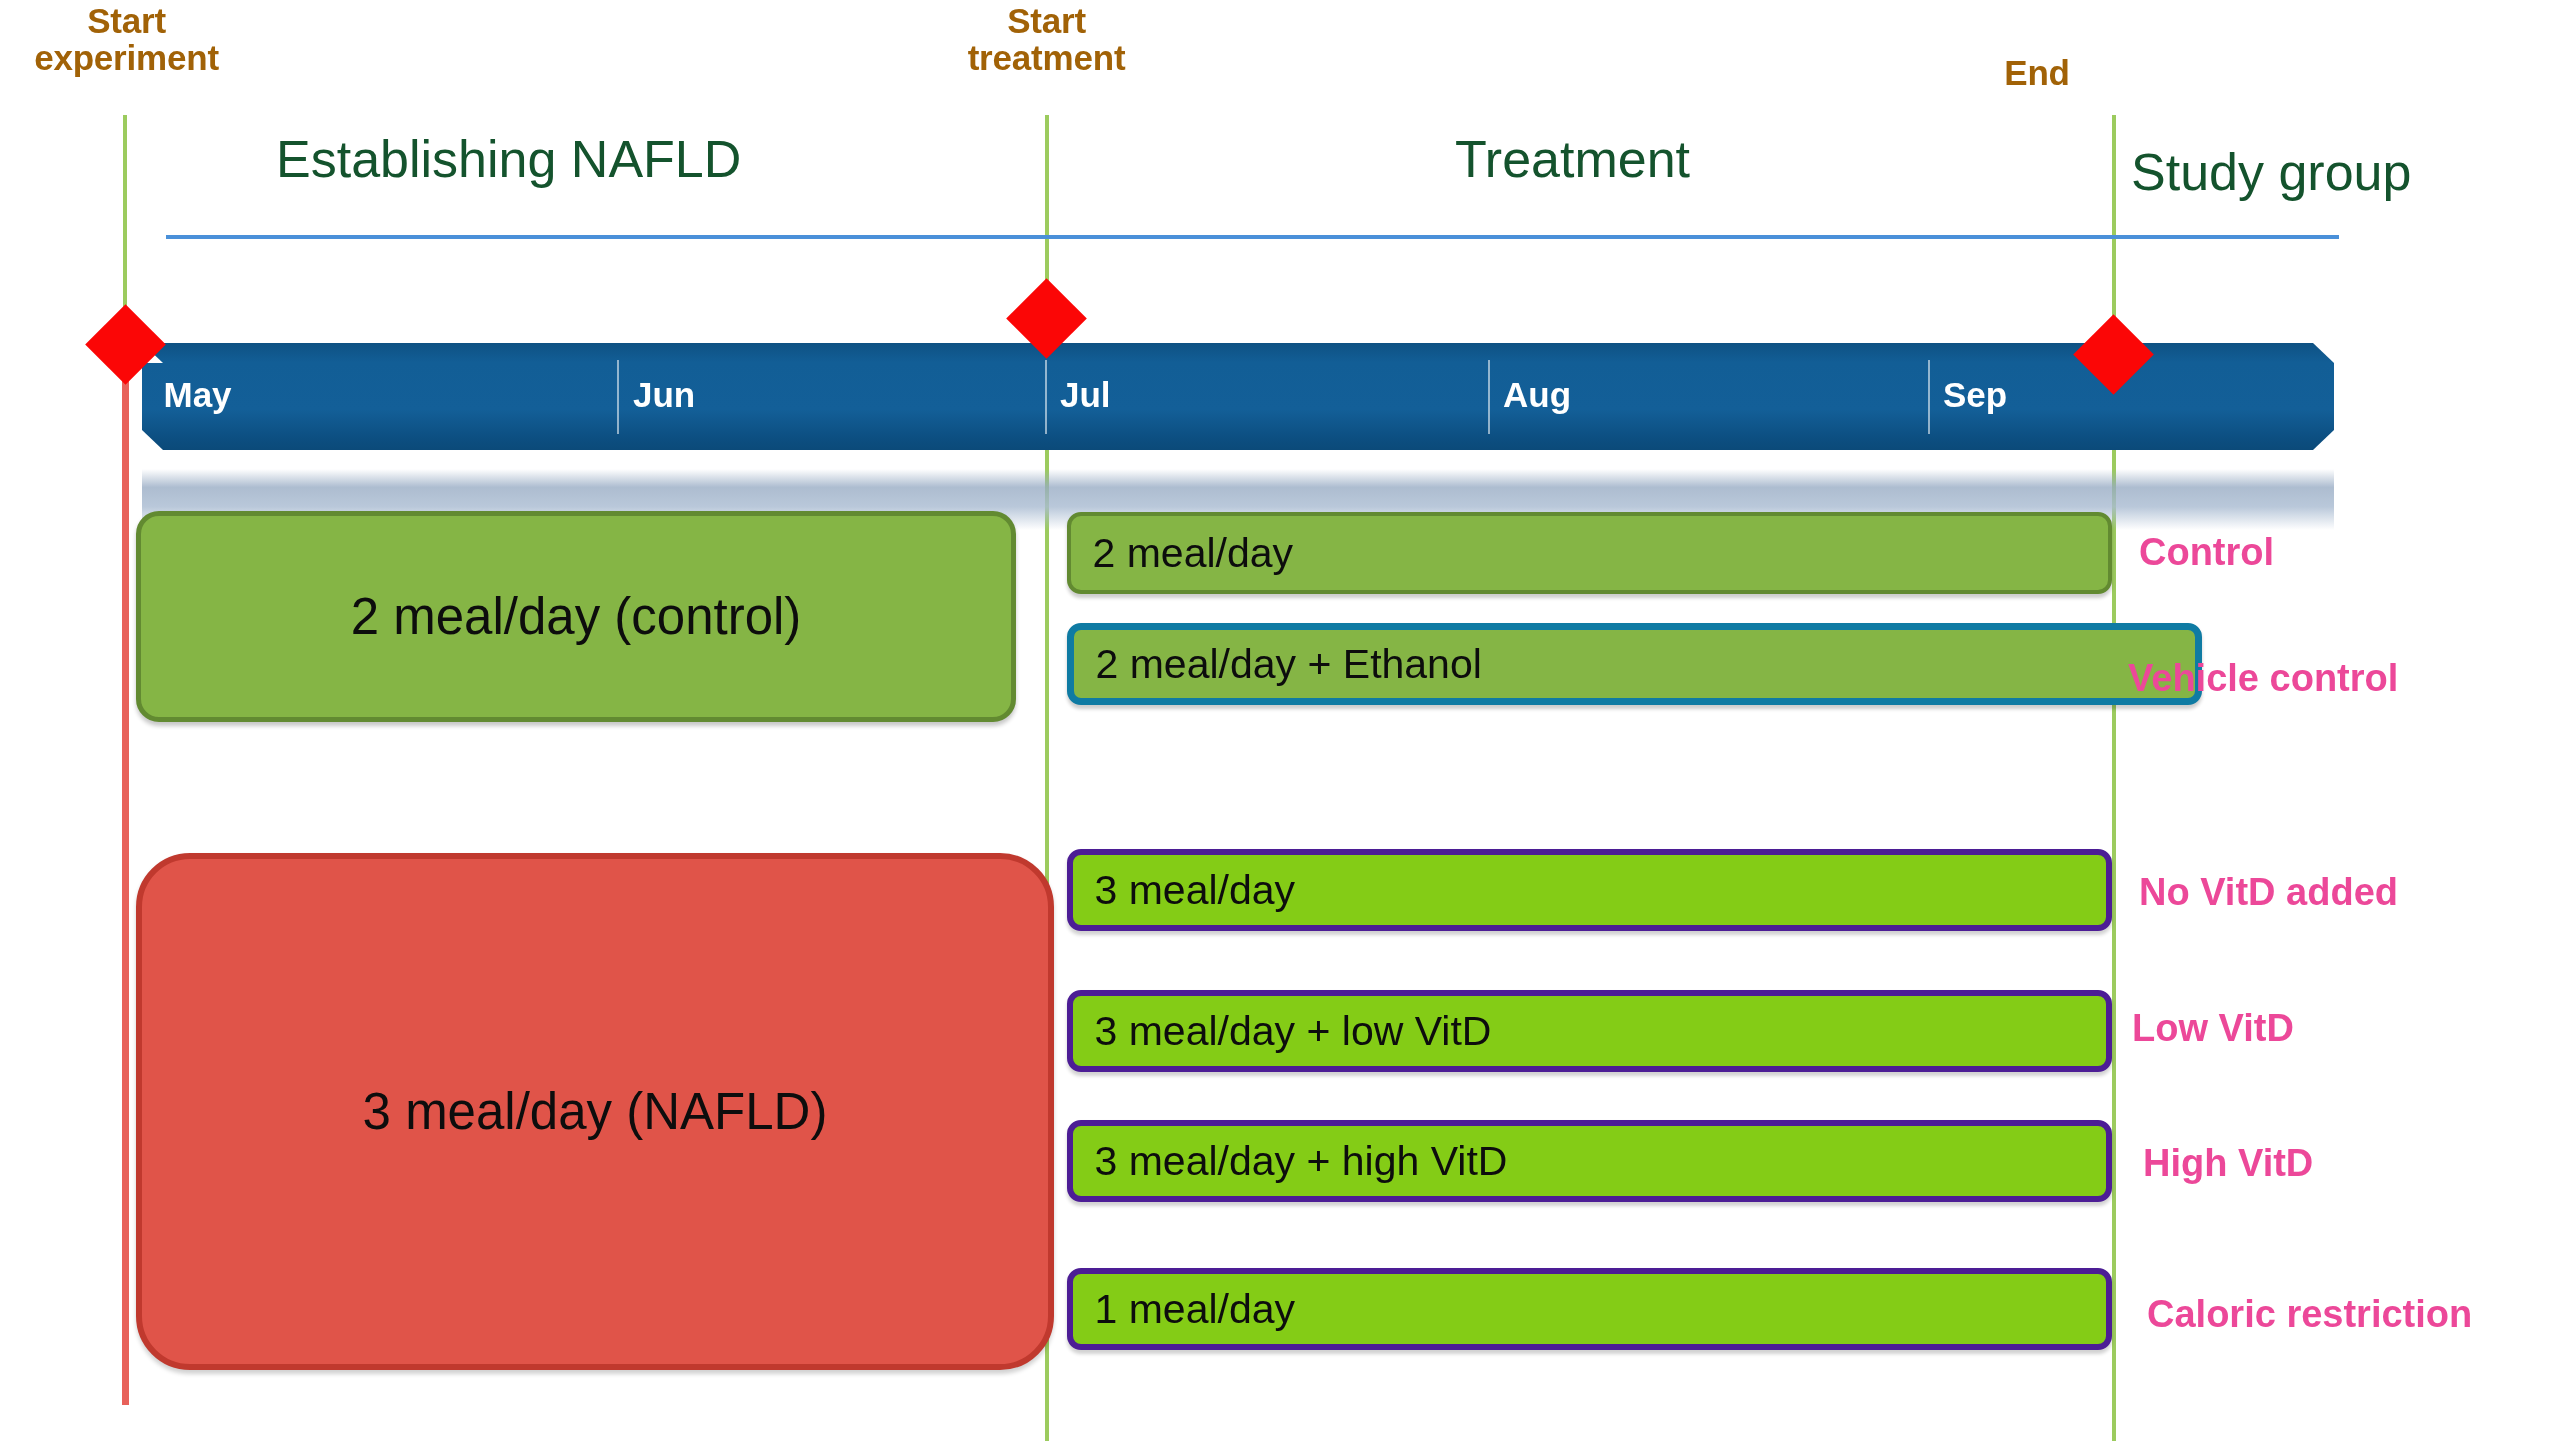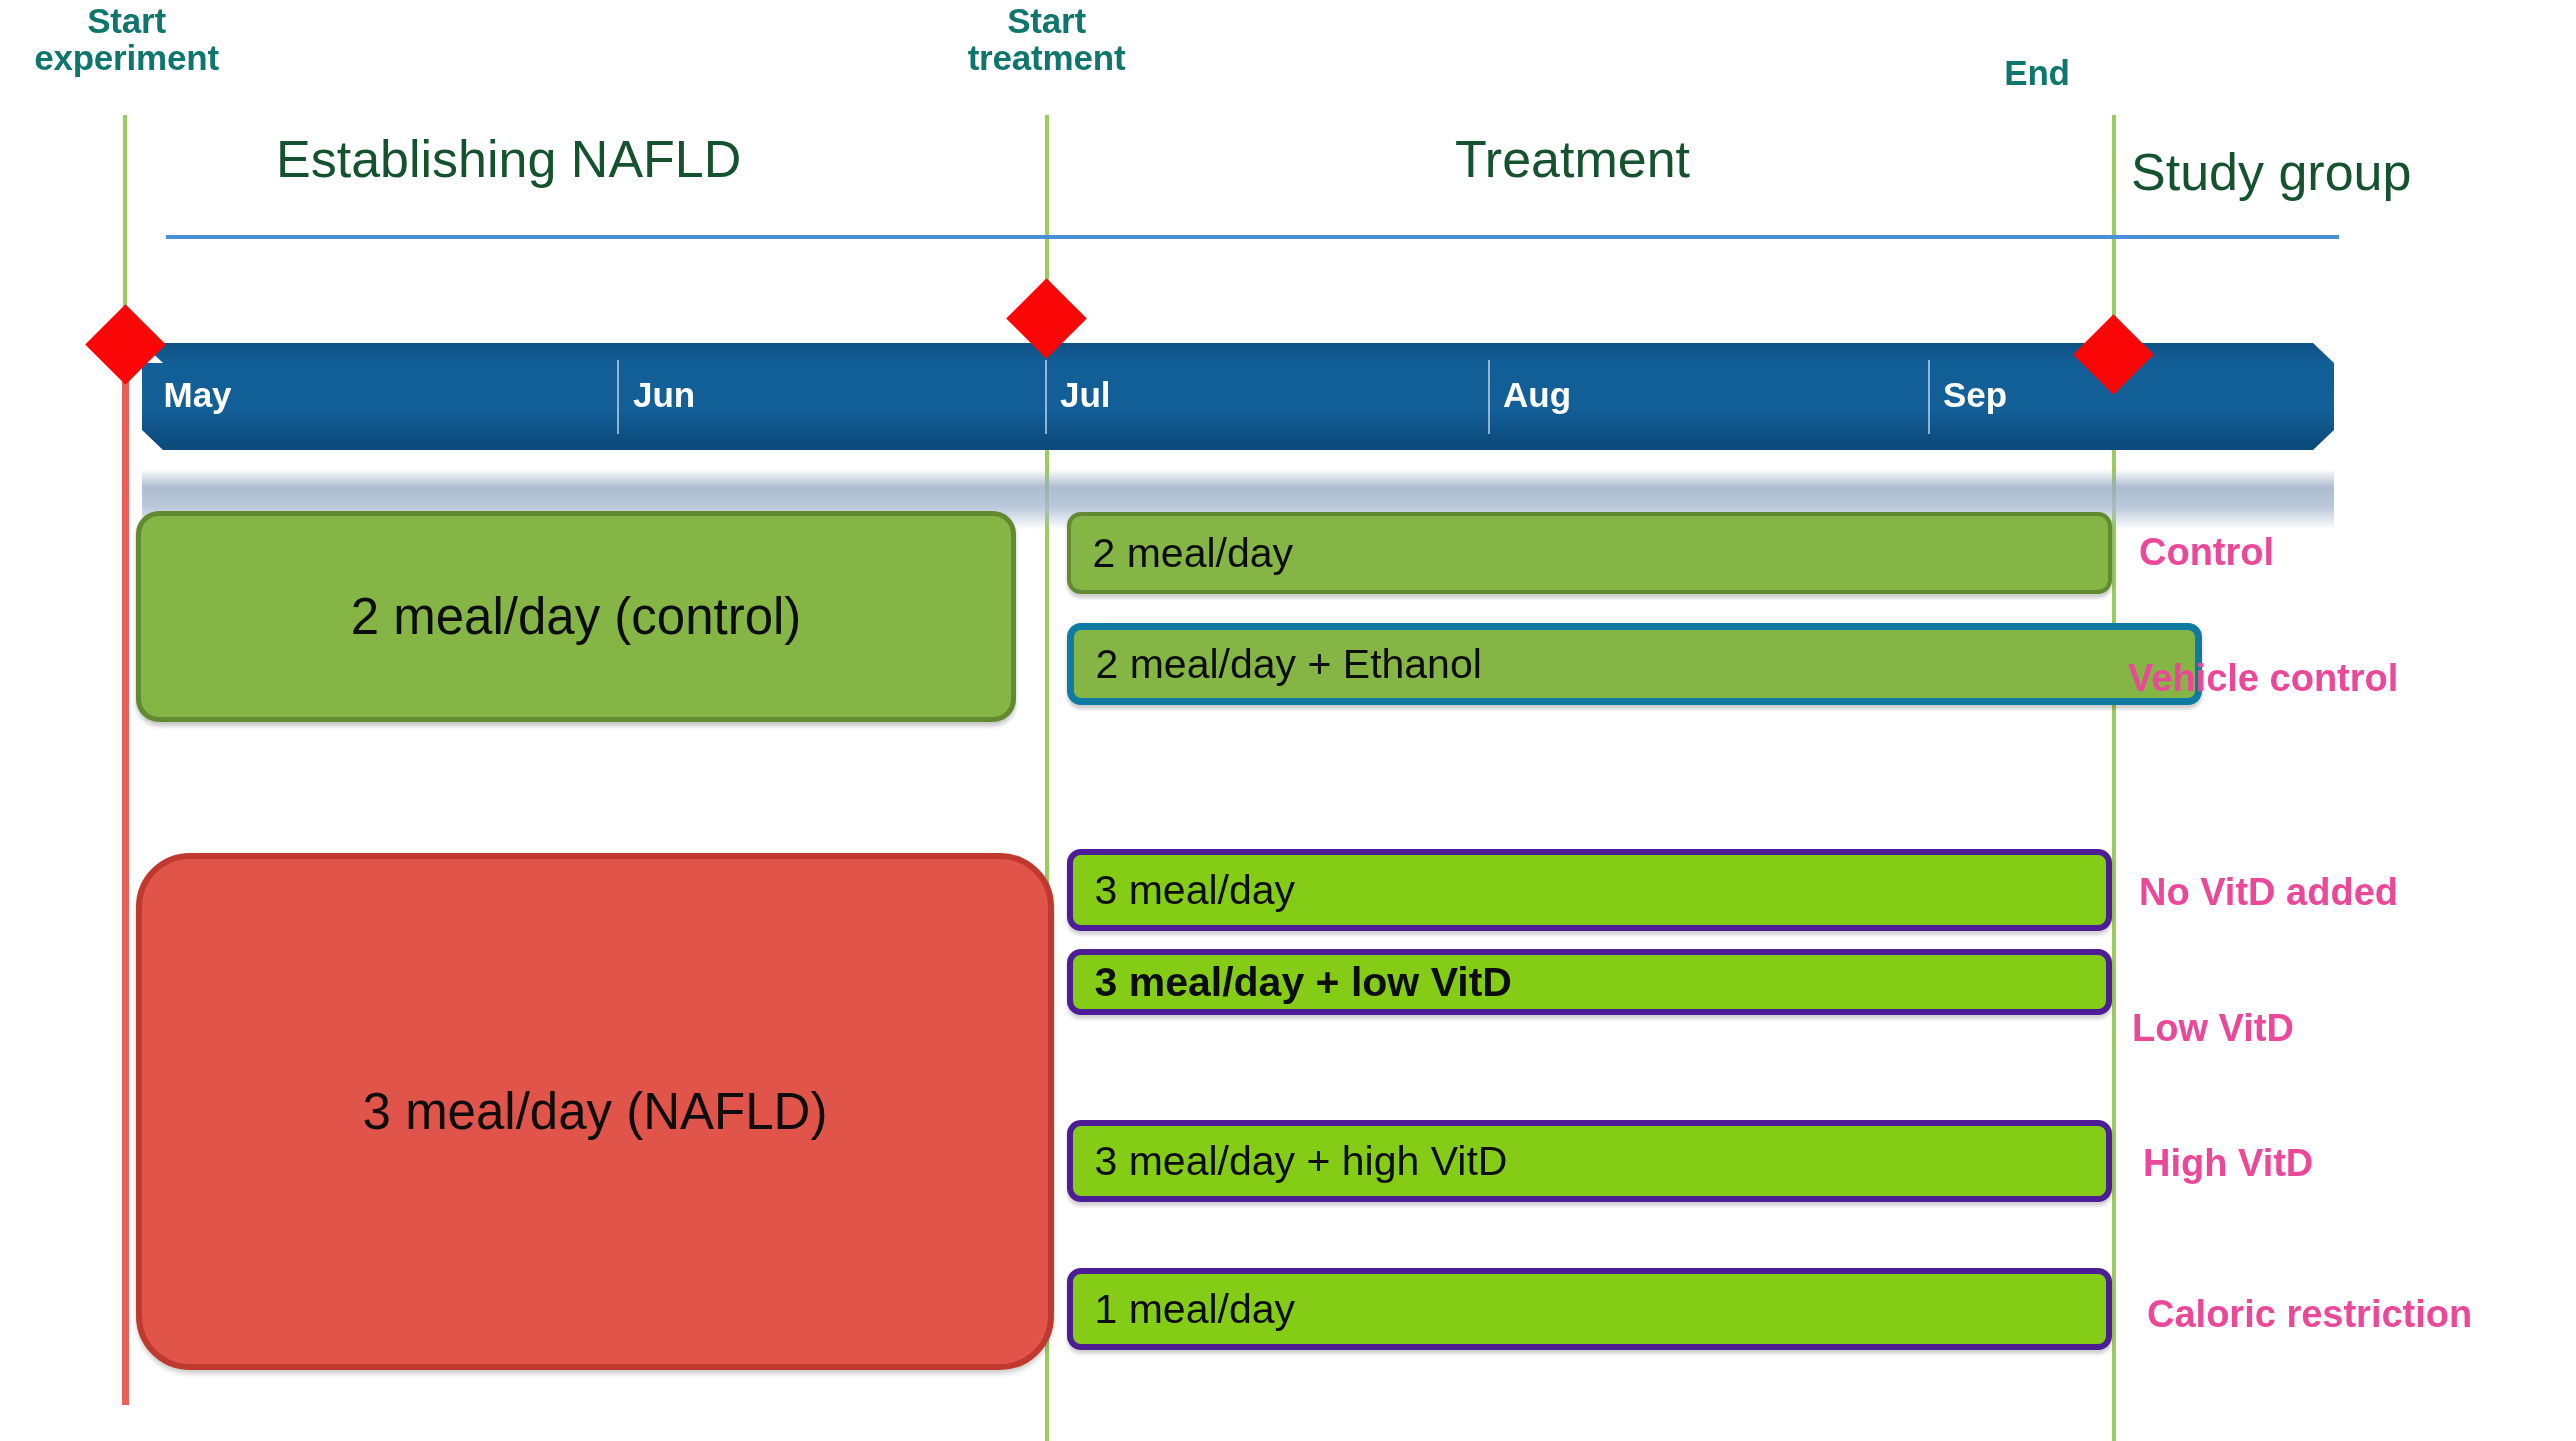--- a/index.html
+++ b/index.html
@@ -15,21 +15,21 @@
     width: 2576px;
     height: 1442px;
     background: #ffffff;
     overflow: hidden;
   }
 
   
   .milestone-label {
     position: absolute;
     font-weight: bold;
-    color: #0f766e;
+    color: #a16207;
     text-align: center;
     line-height: 1.06;
     font-size: 35px;
     letter-spacing: -0.2px;
     white-space: pre-line;
   }
 
   
   .vline {
     position: absolute;
@@ -268,21 +268,21 @@
   <div class="phase-block green" style="left:136px; top:511px; width:880px; height:211px;">2 meal/day (control)</div>
 
   <div class="phase-block red" style="left:136px; top:853px; width:918px; height:517px;">3 meal/day (NAFLD)</div>
 
   <div class="treat-bar green-fill" style="left:1067px; top:512px; width:1045px; height:82px;">2 meal/day</div>
 
   <div class="treat-bar green-fill-blueborder" style="left:1067px; top:623px; width:1135px; height:82px;">2 meal/day + Ethanol</div>
 
   <div class="treat-bar red-fill" style="left:1067px; top:849px; width:1045px; height:82px;">3 meal/day</div>
 
-  <div class="treat-bar red-fill" style="left:1067px; top:949px; width:1045px; height:66px;font-weight:bold;">3 meal/day + low VitD</div>
+  <div class="treat-bar red-fill" style="left:1067px; top:990px; width:1045px; height:82px;">3 meal/day + low VitD</div>
 
   <div class="treat-bar red-fill" style="left:1067px; top:1120px; width:1045px; height:82px;">3 meal/day + high VitD</div>
 
   <div class="treat-bar red-fill" style="left:1067px; top:1268px; width:1045px; height:82px;">1 meal/day</div>
 
   <div class="group-label" style="left:2139px; top:533px;">Control</div>
 
   <div class="group-label" style="left:2128px; top:659px;">Vehicle control</div>
 
   <div class="group-label" style="left:2139px; top:873px;">No VitD added</div>

